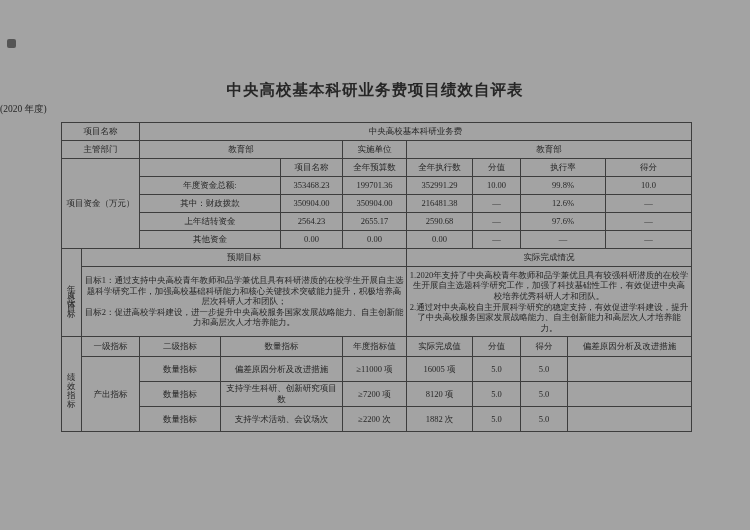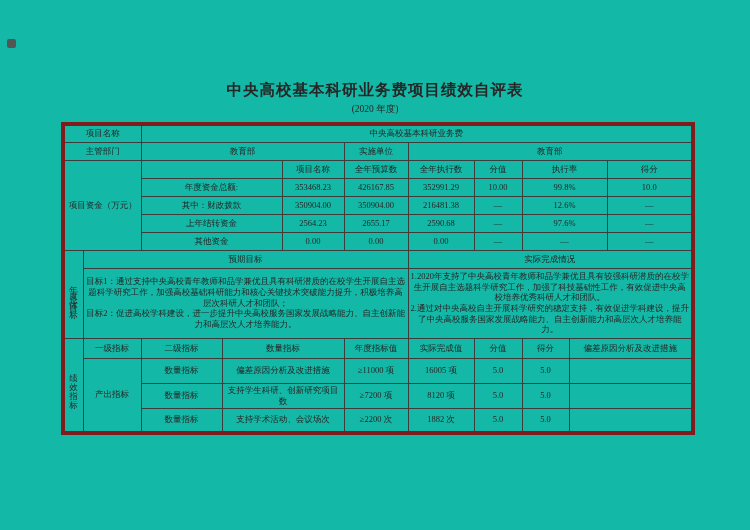--- a/index.html
+++ b/index.html
@@ -1,34 +1,34 @@
 <!DOCTYPE html>
 <html><head>
 <meta charset="utf-8">
 <style>
   html,body { margin:0; padding:0; background:#ffffff; }
   .page {
-    position:relative; width:750px; height:530px; background:#14b8a6;
+    position:relative; width:750px; height:530px; background:#a3a3a3;
     font-family:"Liberation Serif","DejaVu Serif",serif; color:#262626; overflow:hidden;
   }
   .corner-mark {
     position:absolute; left:7px; top:39px; width:9px; height:9px;
     background:#555; border-radius:2px;
   }
   .title {
     position:absolute; top:80px; left:0; width:750px; text-align:center;
     font-size:15.5px; font-weight:bold; letter-spacing:1px;
   }
   .subtitle {
-    position:absolute; top:103px; left:0; width:750px; text-align:center; font-size:9.5px;
+    position:absolute; top:103px; left:0; width:750px; text-align:left; font-size:9.5px;
   }
   table.form {
     position:absolute; left:61px; top:122px; width:630px;
     border-collapse:collapse; table-layout:fixed;
-    border:4px solid #7f1d1d;
+    border:1px solid #7f1d1d;
   }
   table.form td {
     border:1px solid #3d3d3d; font-size:8.5px; text-align:center;
     vertical-align:middle; padding:0 2px; overflow:hidden;
     font-family:"Liberation Serif","DejaVu Serif",serif; color:#262626;
     line-height:1.25;
   }
   td.tl { text-align:left; padding-left:12px;margin-top:32px; }
   td.l3 { text-align:left; padding-left:5px; }
   td.goal {
@@ -92,21 +92,21 @@
       <td>全年预算数</td>
       <td>全年执行数</td>
       <td>分值</td>
       <td colspan="2">执行率</td>
       <td>得分</td>
     </tr>
 
     <tr style="height:18px">
       <td colspan="2" class="tl">年度资金总额:</td>
       <td>353468.23</td>
-      <td>426167.85</td>
+      <td>199701.36</td>
       <td>352991.29</td>
       <td>10.00</td>
       <td colspan="2">99.8%</td>
       <td>10.0</td>
     </tr>
 
     <tr style="height:18px">
       <td colspan="2" class="tl">其中：财政拨款</td>
       <td>350904.00</td>
       <td>350904.00</td>

